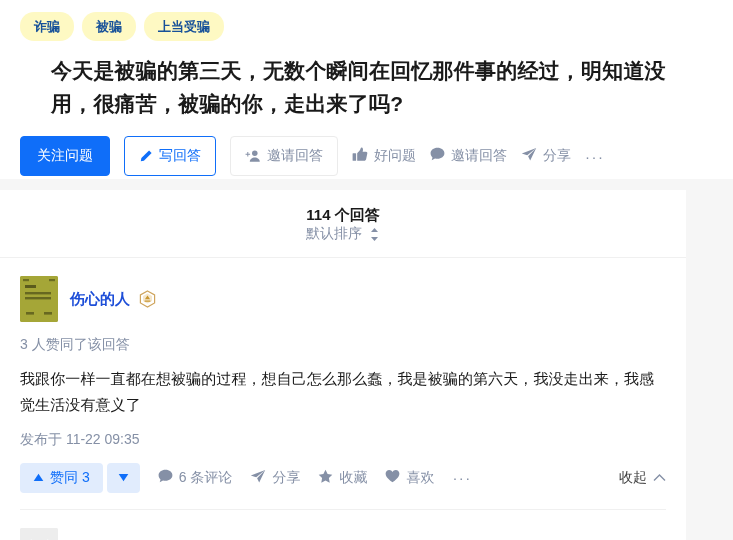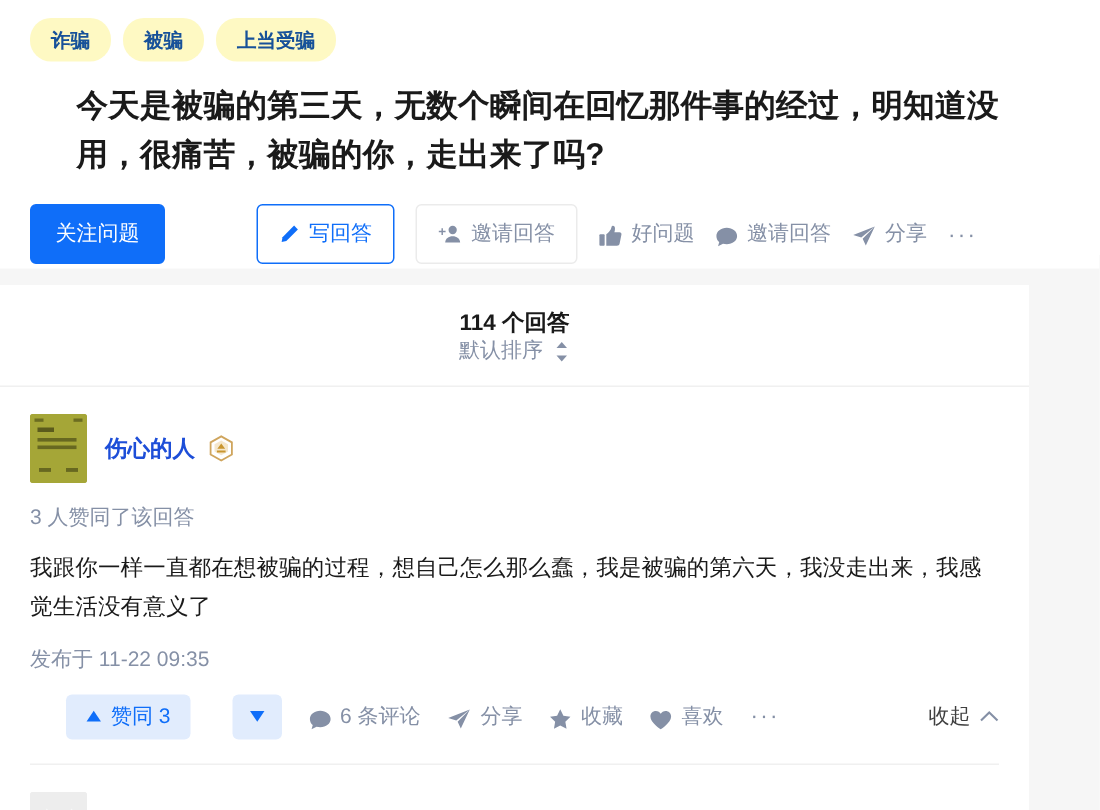--- a/index.html
+++ b/index.html
@@ -36,27 +36,27 @@
   }
   .btn {
     display: inline-flex; align-items: center; justify-content: center;
     gap: 6px; height: 40px; border-radius: 4px;
     font-size: 14px; cursor: pointer; white-space: nowrap;
   }
   .btn-primary {
     background: #0f6ef9; color: #fff; padding: 0 16px; border: 1px solid #0f6ef9;
   }
   .btn-outline-blue {
-    background: #fff; color: #0f6ef9; padding: 0 14px; border: 1px solid #0f6ef9; margin-left: 47px;
+    background: #fff; color: #0f6ef9; padding: 0 14px; border: 1px solid #0f6ef9;
   }
   .btn-outline-gray {
     background: #fff; color: #8590a6; padding: 0 14px; border: 1px solid #ebebeb;
   }
   .txt-action {
-    display: inline-flex; align-items: flex-end; gap: 6px;
+    display: inline-flex; align-items: flex-start; gap: 6px;
     color: #8590a6; font-size: 14px; cursor: pointer; white-space: nowrap;
   }
   .ell { color: #8590a6; font-size: 15px; letter-spacing: 1.5px; cursor: pointer; }
 
   
   .answers-card {
     position: absolute; left: 0; top: 190px; width: 686px; min-height: 350px;
     background: #fff;
   }
   .answers-head {
@@ -92,21 +92,21 @@
   .publish-time { color: #8590a6; font-size: 14px; padding: 12px 0 0 0; }
 
   .footer-row {
     display: flex; align-items: center; gap: 18px;
     padding: 14px 0 16px 0; border-bottom: 1px solid #f0f0f0;
   }
   .vote-group { display: flex; align-items: center; gap: 4px; }
   .vote-up, .vote-down {
     display: inline-flex; align-items: center; gap: 6px;
     background: #e1ecfd; color: #0f6ef9; font-size: 14px;
-    height: 30px; border-radius: 4px; cursor: pointer; margin-left: 24px;
+    height: 30px; border-radius: 4px; cursor: pointer;
   }
   .vote-up { padding: 0 13px; }
   .vote-down { padding: 0 11px; }
   .footer-spacer { flex: 1; }
   .collapse-btn {
     display: inline-flex; align-items: center; gap: 6px;
     color: #404040; font-size: 14px; cursor: pointer;
   }
 
   .answer-item-2 { padding: 18px 20px 0 20px; }

